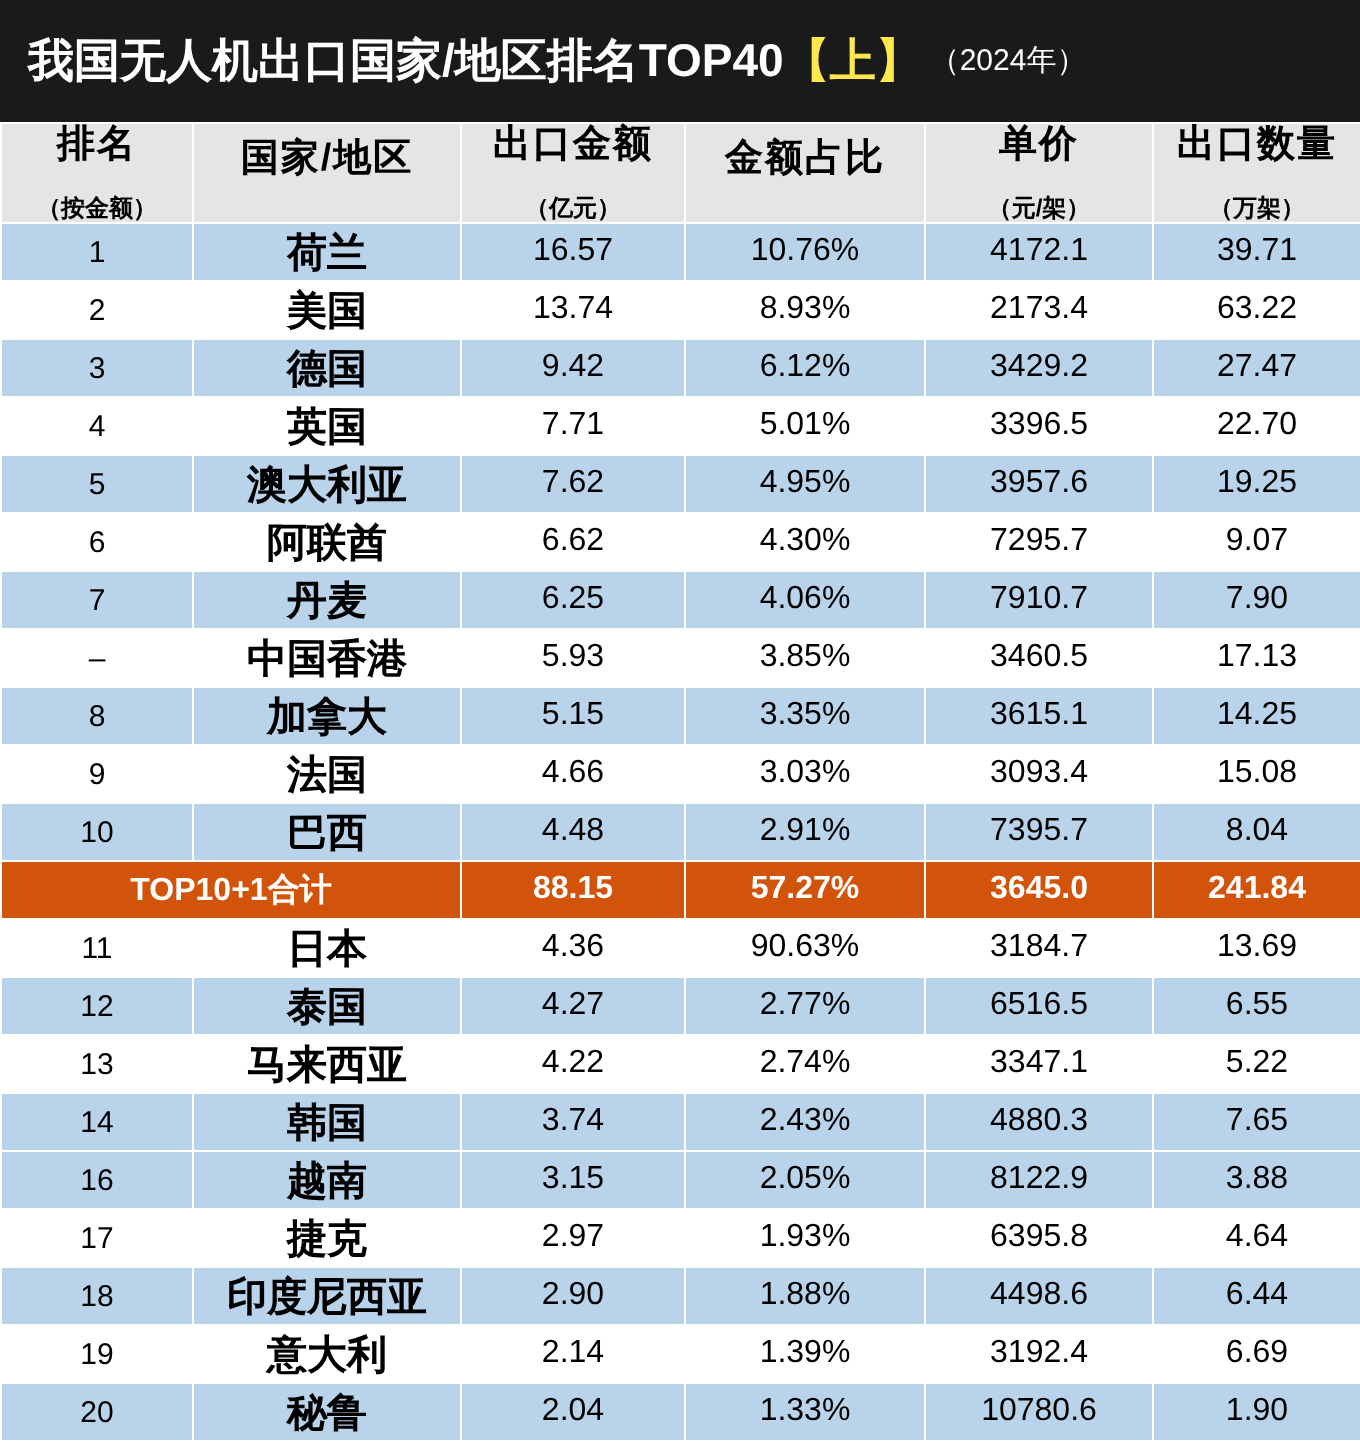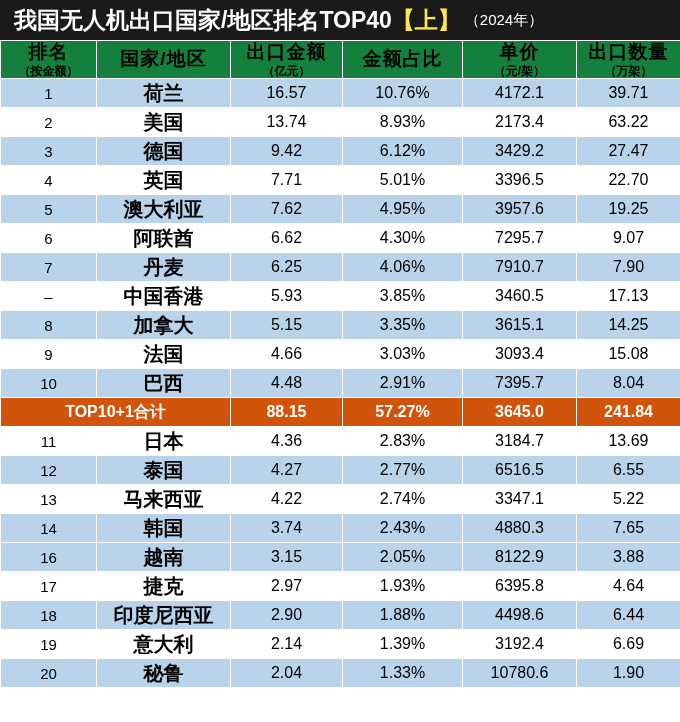--- a/index.html
+++ b/index.html
@@ -15,21 +15,21 @@
   }
   #page {
     width: 680px;
     height: 722px;
     position: relative;
     background: #ffffff;
   }
 
   
   .title-bar {
-    height: 40px;
+    height: 61px;
     background: #1a1a1a;
     color: #ffffff;
     display: flex;
     align-items: center;
     padding-left: 14px;
     box-sizing: border-box;
   }
   .title-main {
     font-size: 23px;
     font-weight: bold;
@@ -63,36 +63,36 @@
   table.grid col.c-qty    { width: 104px; }
 
   .grid th, .grid td {
     border: 1px solid #ffffff;
     text-align: center;
     vertical-align: middle;
     padding: 0;
   }
 
   thead th {
-    background: #15803d;
+    background: #e5e5e5;
     border: none;
     padding: 6px 0 8px 0;
   }
   .hd-main {
     font-size: 19px;
     font-weight: bold;
     color: #000000;
     line-height: 1.15;
     letter-spacing: 1px;
   }
   .hd-sub {
     font-size: 12px;
     color: #000000;
     line-height: 1.2;
-    margin-top: 1px;
+    margin-top: 13px;
   }
 
   tbody td {
     height: 28px;
     font-size: 16px;
     color: #000000;
   }
   tr.band-blue td { background: #b9d3ea; }
   tr.band-white td { background: #ffffff; }
 
@@ -251,21 +251,21 @@
           <td class="sum-label" colspan="2">TOP10+1合计</td>
           <td>88.15</td>
           <td>57.27%</td>
           <td>3645.0</td>
           <td>241.84</td>
         </tr>
         <tr class="band-white">
           <td class="rank">11</td>
           <td class="name">日本</td>
           <td class="num">4.36</td>
-          <td class="num">2.83%</td>
+          <td class="num">90.63%</td>
           <td class="num">3184.7</td>
           <td class="num">13.69</td>
         </tr>
         <tr class="band-blue">
           <td class="rank">12</td>
           <td class="name">泰国</td>
           <td class="num">4.27</td>
           <td class="num">2.77%</td>
           <td class="num">6516.5</td>
           <td class="num">6.55</td>

